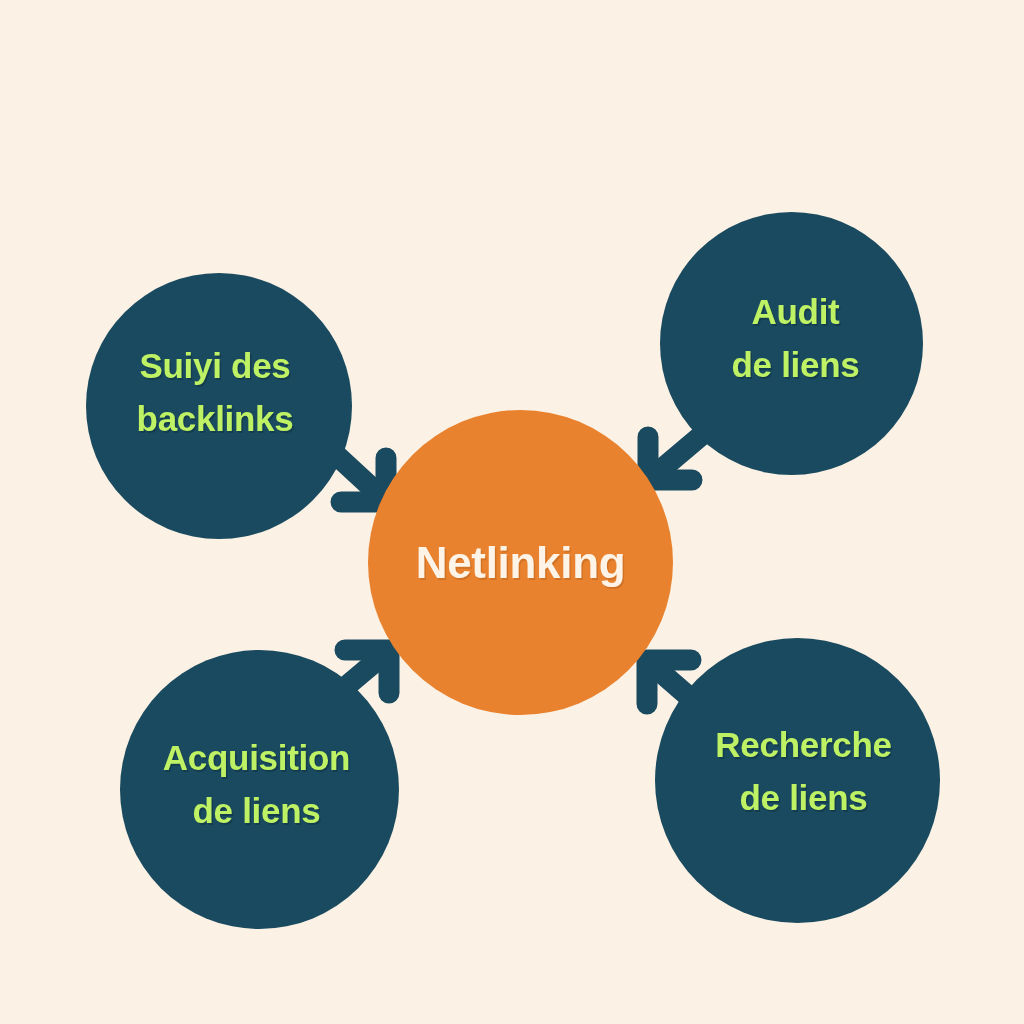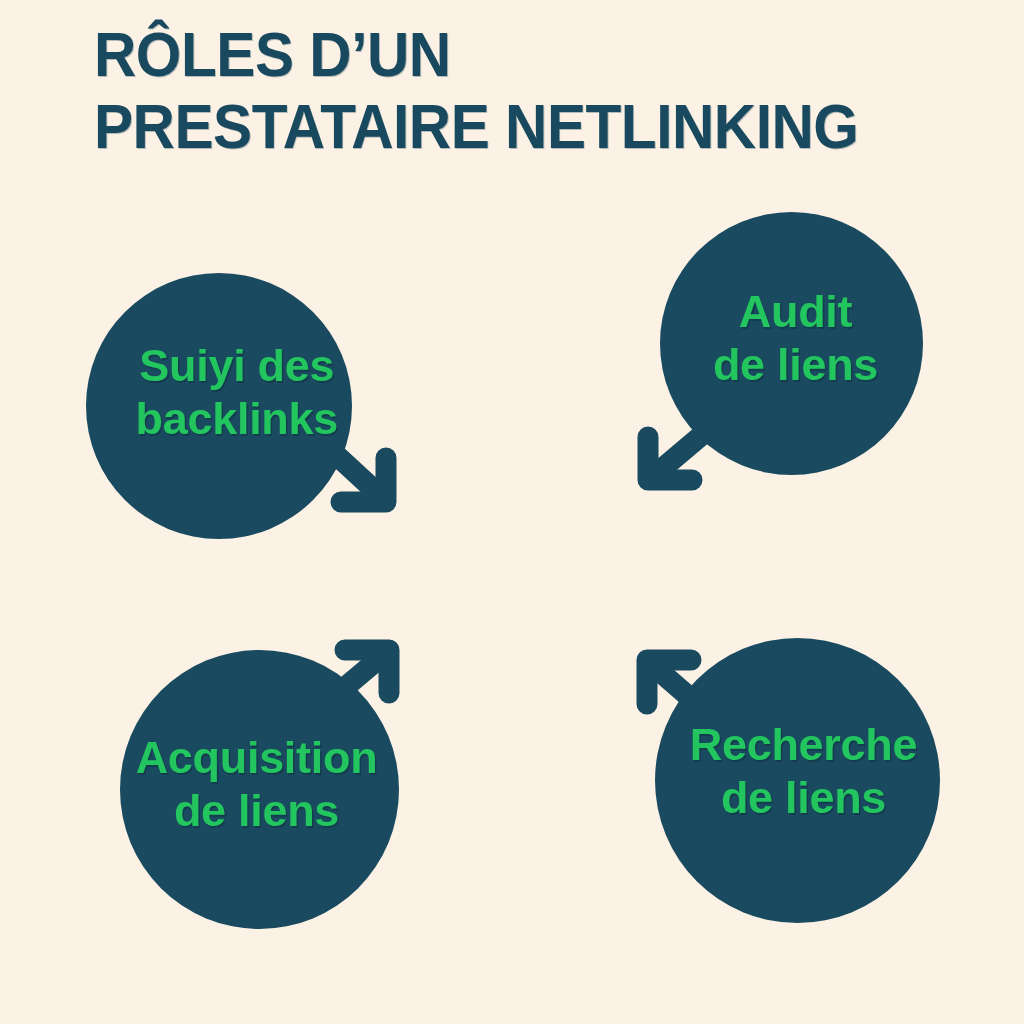--- a/index.html
+++ b/index.html
@@ -63,56 +63,52 @@
     box-sizing: border-box;
   }
   .node-outer {
     background: #1A4A5F;
   }
   .node-center {
     background: #E9822E;
   }
   .node-label {
     font-weight: 700;
-    font-size: 45px;
+    font-size: 35px;
     line-height: 53px;
     letter-spacing: -0.3px;
-    color: #22c55e;
+    color: #bef264;
     text-shadow: 1.5px 1.5px 0 rgba(12,40,55,0.40);
     padding: 0 10px;
     white-space: pre-line;
   }
   .node-center .node-label {
     color: #FDF4E7;
     font-size: 44px;
     text-shadow: 1.5px 1.5px 0 rgba(170,85,20,0.35);
   }
 
   
-  #node-suivi       { left: 86px;  top: 273px; width: 266px; height: 266px; justify-content: flex-end; }
+  #node-suivi       { left: 86px;  top: 273px; width: 266px; height: 266px; }
   #node-audit       { left: 660px; top: 212px; width: 263px; height: 263px; }
   #node-acquisition { left: 120px; top: 650px; width: 279px; height: 279px; }
   #node-recherche   { left: 655px; top: 638px; width: 285px; height: 285px; }
   #node-netlinking  { left: 368px; top: 410px; width: 305px; height: 305px; }
 
   #node-suivi .node-label       { transform: translate(-4px, -14px); }
   #node-audit .node-label       { transform: translate(4px, -6px); }
   #node-acquisition .node-label { transform: translate(-3px, -6px); }
   #node-recherche .node-label   { transform: translate(6px, -10px); }
   #node-netlinking .node-label  { transform: translate(0px, 0px); }
 </style>
 </head>
 <body>
 
 <div id="infographic">
 
-  <div id="title-block">
-    <div class="title-line">RÔLES D’UN</div>
-    <div class="title-line">PRESTATAIRE NETLINKING</div>
-  </div>
 
   <svg id="arrow-layer" viewBox="0 0 1024 1024">
     <g fill="none" stroke="#1A4A5F" stroke-width="21" stroke-linecap="round" stroke-linejoin="round">
 
       <g>
         <path d="M 320 440 L 385 500"></path>
         <path d="M 341 502 L 386 502 L 386 458"></path>
       </g>
 
       <g>
@@ -146,14 +142,17 @@
   <div id="node-acquisition" class="node node-outer">
     <div class="node-label">Acquisition
 de liens</div>
   </div>
 
   <div id="node-recherche" class="node node-outer">
     <div class="node-label">Recherche
 de liens</div>
   </div>
 
+  <div id="node-netlinking" class="node node-center">
+    <div class="node-label">Netlinking</div>
+  </div>
 
 </div>
 
 </body></html>

